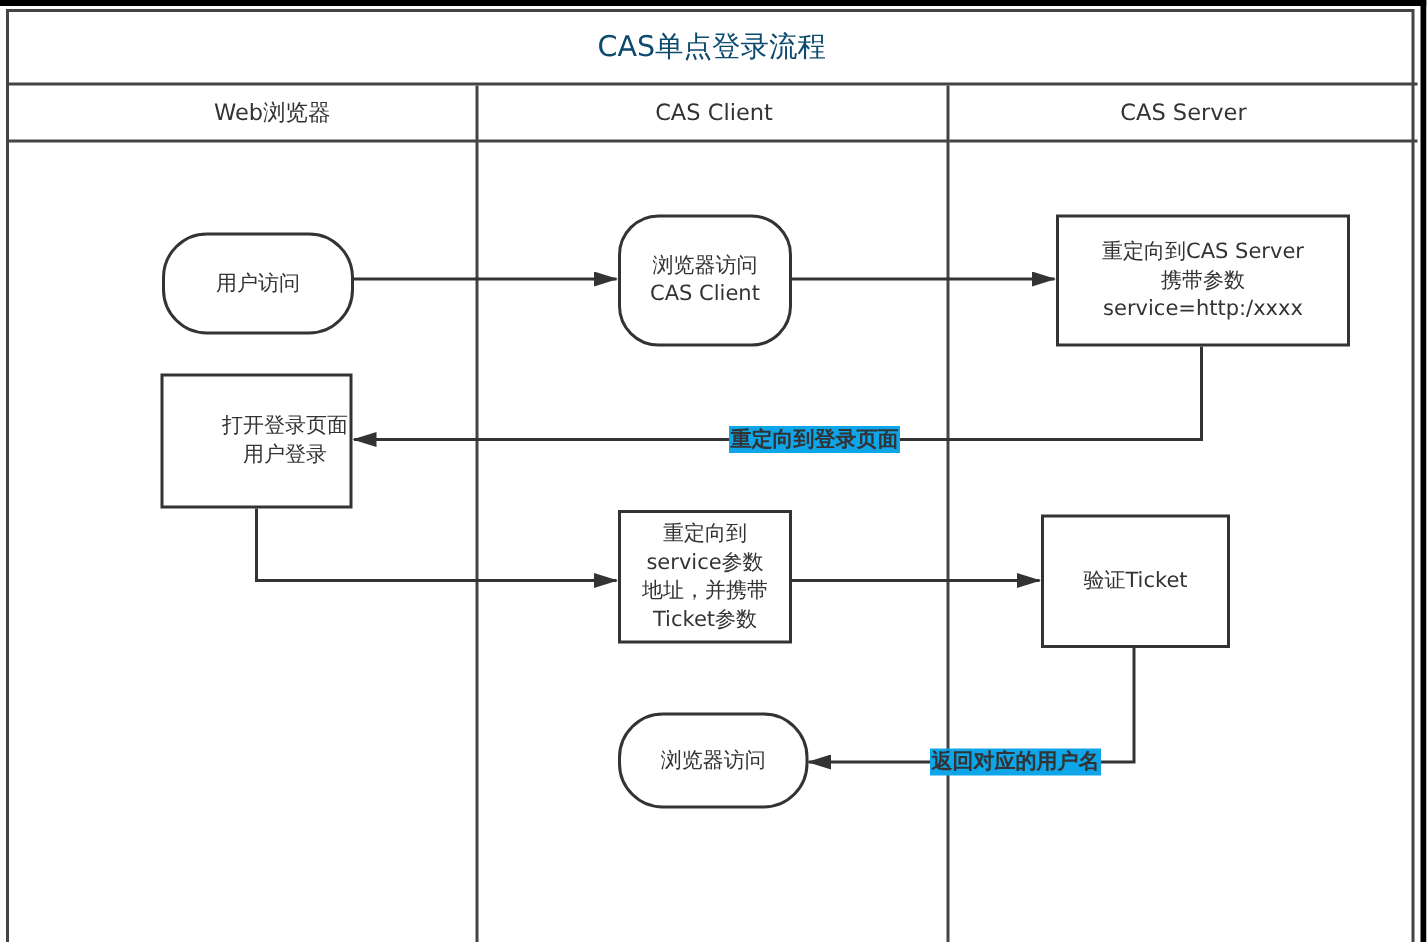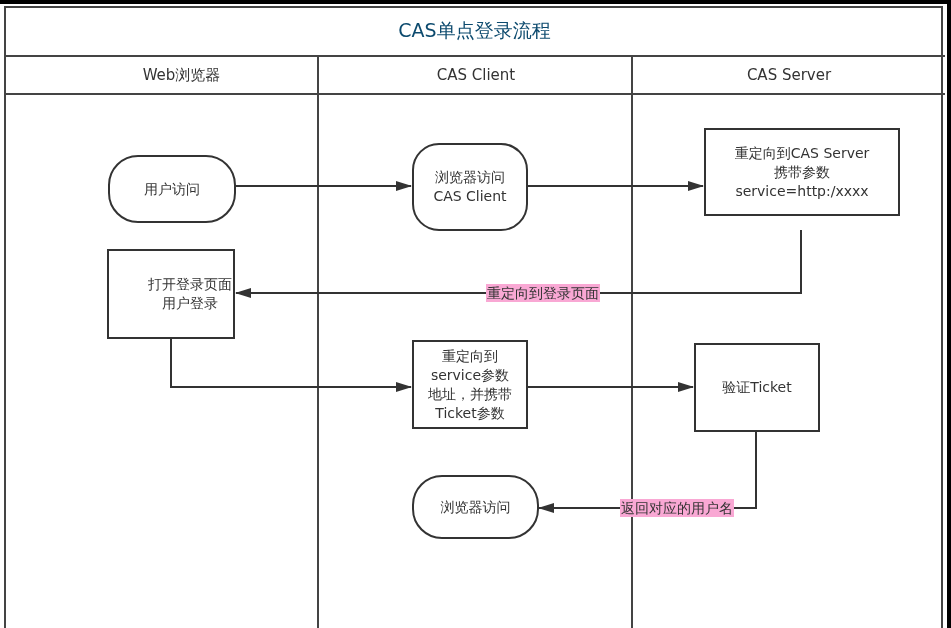--- a/index.html
+++ b/index.html
@@ -15,22 +15,22 @@
                  font-size: 19px; color: #0c4a6e; }
     .lane-header { position: absolute; top: 57px; height: 38px; border-bottom: 2px solid #444;
                    box-sizing: border-box; display: flex; align-items: center; justify-content: center;
                    font-size: 15px; color: #333; }
     .lane-divider { position: absolute; top: 57px; width: 2px; height: 580px; background: #444; }
     svg.flow { position: absolute; left: 0; top: 0; }
     .node { position: absolute; box-sizing: border-box; border: 2px solid #333; background: #fff;
             display: flex; align-items: center; justify-content: center; text-align: center;
             font-size: 14px; line-height: 19px; color: #333; white-space: pre-line; }
     .pill { border-radius: 30px; }
-    .edge-label { position: absolute; background: #f9a8d4; font-size: 14px; color: #333;
-                  line-height: 18px; padding: 0 1px; white-space: nowrap; }
+    .edge-label { position: absolute; background: #0ea5e9; font-size: 14px; color: #333;
+                  line-height: 18px; padding: 0 1px; white-space: nowrap; font-weight: bold; }
   </style>
 </head>
 <body>
 
 <div class="topbar"></div>
 <div class="rightbar"></div>
 
 <div class="frame"></div>
 
 <div class="title-row">CAS单点登录流程</div>
@@ -64,21 +64,21 @@
 
   <path d="M756,431 L756,508 L539,508" stroke="#333" stroke-width="2" fill="none" marker-end="url(#arrowL)"></path>
 </svg>
 
 <div class="edge-label" style="left:486px; top:284px;">重定向到登录页面</div>
 <div class="edge-label" style="left:620px; top:499px;">返回对应的用户名</div>
 
 <div class="node pill" style="left:108px; top:155px; width:128px; height:68px;">用户访问</div>
 <div class="node" style="left:412px; top:143px; width:116px; height:88px;border-radius:27px;">浏览器访问
 CAS Client</div>
-<div class="node" style="left:704px; top:128px; width:196px; height:88px;">重定向到CAS Server
+<div class="node" style="left:704px; top:143px; width:196px; height:88px;">重定向到CAS Server
 携带参数
 service=http:/xxxx</div>
 <div class="node" style="left:107px; top:249px; width:128px; height:90px;padding-left:38px;">打开登录页面
 用户登录</div>
 <div class="node" style="left:412px; top:340px; width:116px; height:89px;">重定向到
 service参数
 地址，并携带
 Ticket参数</div>
 <div class="node" style="left:694px; top:343px; width:126px; height:89px;">验证Ticket</div>
 <div class="node pill" style="left:412px; top:475px; width:127px; height:64px;">浏览器访问</div>

